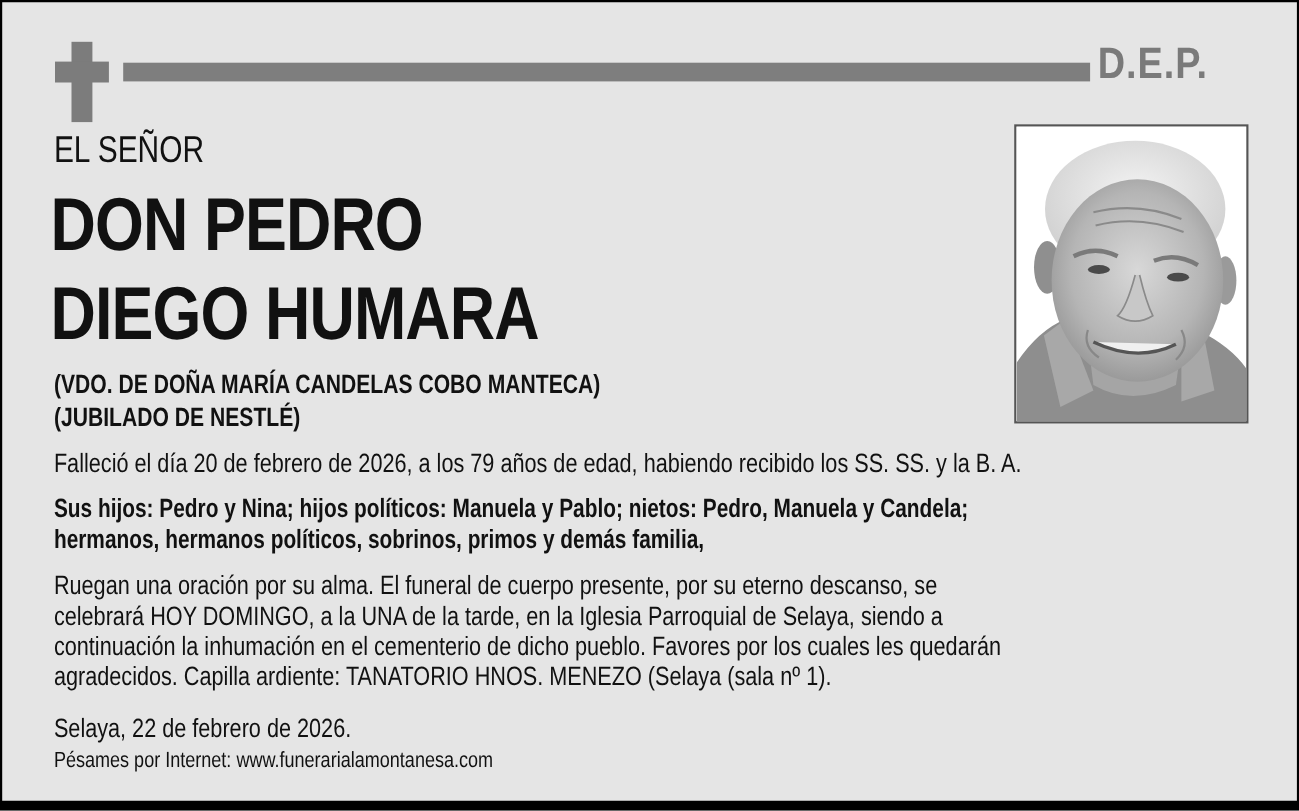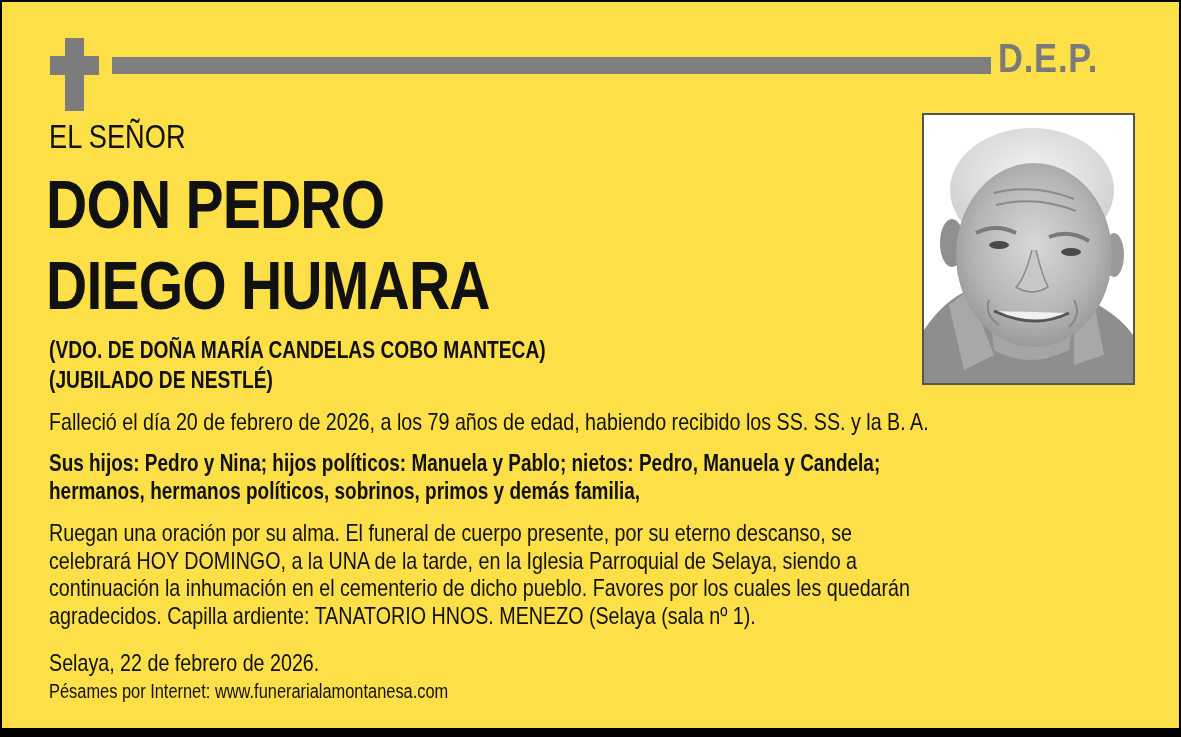--- a/index.html
+++ b/index.html
@@ -1,18 +1,18 @@
 <!DOCTYPE html>
 <html><head>
 <meta charset="utf-8">
 <style>
   html, body { margin: 0; padding: 0; background: #ffffff; }
   body { width: 1181px; height: 737px; position: relative; overflow: hidden; font-family: "Liberation Sans", sans-serif; color: #111; }
   .frame { position: absolute; left: 0; top: 0; width: 1181px; height: 737px; box-sizing: border-box;
-           border-top: 2px solid #000; border-left: 2px solid #000; border-right: 2px solid #000; border-bottom: 9px solid #000; background: #fde047; }
+           border-top: 2px solid #000; border-left: 2px solid #000; border-right: 2px solid #000; border-bottom: 9px solid #000; background: #e5e5e5; }
   .cross-v { position: absolute; left: 63px; top: 36px; width: 19px; height: 73px; background: #7c7c7c; }
   .cross-h { position: absolute; left: 48px; top: 54px; width: 49px; height: 19px; background: #7c7c7c; }
   .rule { position: absolute; left: 110px; top: 55px; width: 879px; height: 17px; background: #7e7e7e; }
   .dep { position: absolute; left: 996px; top: 34px; font-size: 40px; font-weight: bold; color: #7a7a7a; letter-spacing: 1px;
          transform: scaleX(0.86); transform-origin: left top; white-space: nowrap; line-height: 44px; }
   .cond { position: absolute; white-space: nowrap; transform-origin: left top; }
   .senor { left: 47px; top: 114px; font-size: 34px; line-height: 40px; transform: scaleX(0.80); }
   .name { left: 44px; font-size: 68px; font-weight: bold; line-height: 70px; letter-spacing: -1px; transform: scaleX(0.84); }
   .name1 { top: 167px; }
   .name2 { top: 248px; }

